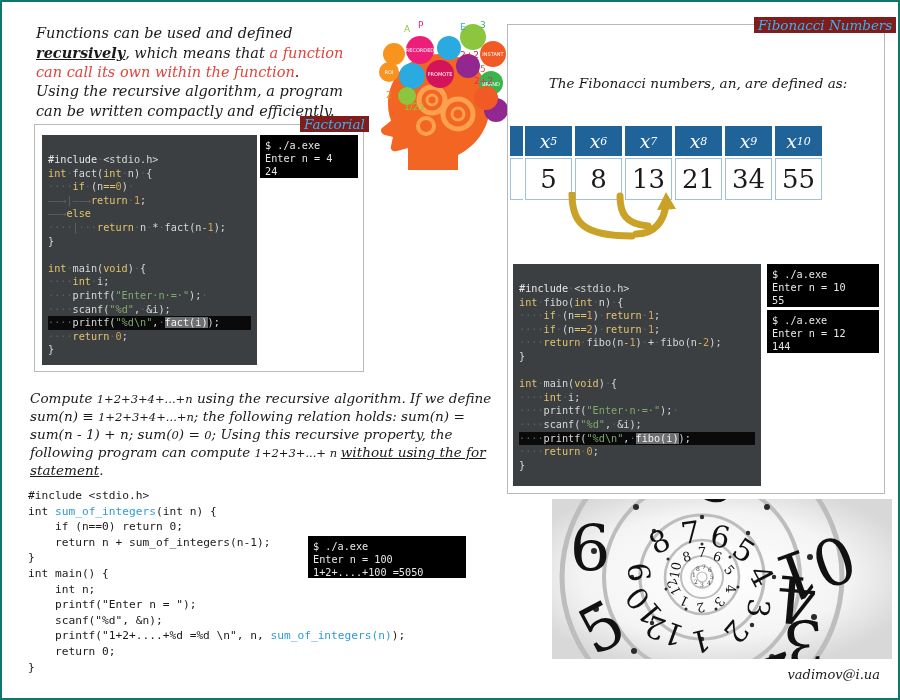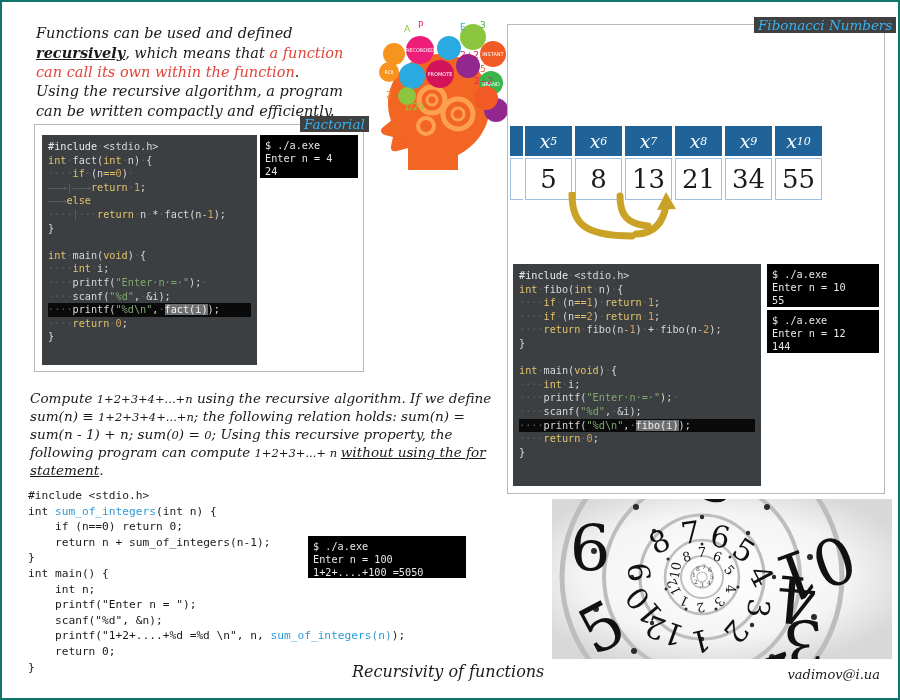--- a/index.html
+++ b/index.html
@@ -47,40 +47,40 @@
     border: 1px solid #b9b9b9;
     box-sizing: border-box;
     background: transparent;
   }
   .group-label {
     position: absolute;
     font-family: "DejaVu Serif", serif;
     font-style: italic;
     color: #36b3f0;
     font-size: 13.5px;
-    background: #404040;
+    background: #7f1d1d;
     padding: 0 4px;
     white-space: nowrap;
   }
 
   #factorial-box { left: 32px; top: 122px; width: 330px; height: 248px; }
   #factorial-label { left: 298px; top: 114px; }
 
   #fib-box { left: 505px; top: 22px; width: 378px; height: 470px; }
   #fib-label { left: 752px; top: 15px; }
 
   
   .code-dark {
     position: absolute;
     background: #3c3f41;
     color: #d7d7d7;
     font-family: "DejaVu Sans Mono", monospace;
     font-size: 10.2px;
     line-height: 13.6px;
-    padding: 5px 6px 6px 6px;
+    padding: 18px 6px 6px 6px;
     box-sizing: border-box;
     white-space: pre;
     overflow: hidden;
   }
   .code-dark .kw   { color: #e0c46c; }   
   .code-dark .pp   { color: #e8e8e8; }
   .code-dark .str  { color: #7fa86f; }
   .code-dark .num  { color: #d1a45c; }
   .code-dark .dot  { color: #5e6366; }
   .code-dark .arrow{ color: #5e6366; }
@@ -338,20 +338,21 @@
 <span class="dot">····</span><span class="kw">return</span><span class="dot">·</span><span class="num">0</span>;
 }</div>
 
   <div id="fact-term" class="term">$ ./a.exe
 Enter n = 4
 24</div>
 
   <div id="fib-box" class="groupbox"></div>
   <div id="fib-label" class="group-label">Fibonacci Numbers</div>
 
+  <div id="fib-line2" class="prose">The Fibonacci numbers, an, are defined as:</div>
 
   <div id="fib-stub"></div>
   <div id="fib-stub2"></div>
 
   <div id="fib-table">
     <div class="fib-col">
       <div class="fib-head">x<span class="sub">5</span></div>
       <div class="fib-cell">5</div>
     </div>
     <div class="fib-col">
@@ -516,16 +517,15 @@
           <text x="158" y="73">6</text>
         <text x="160" y="80">5</text>
           <text x="157" y="86">4</text>
           <text x="150" y="88">3</text>
         <text x="144" y="85">2</text>
           <text x="142" y="78">1</text>
       </g>
     </svg>
   </div>
 
-  <div id="footer-title">Recursivity of functions</div>
   <div id="footer-mail">vadimov@i.ua</div>
 
 </div>
 
 </body></html>

